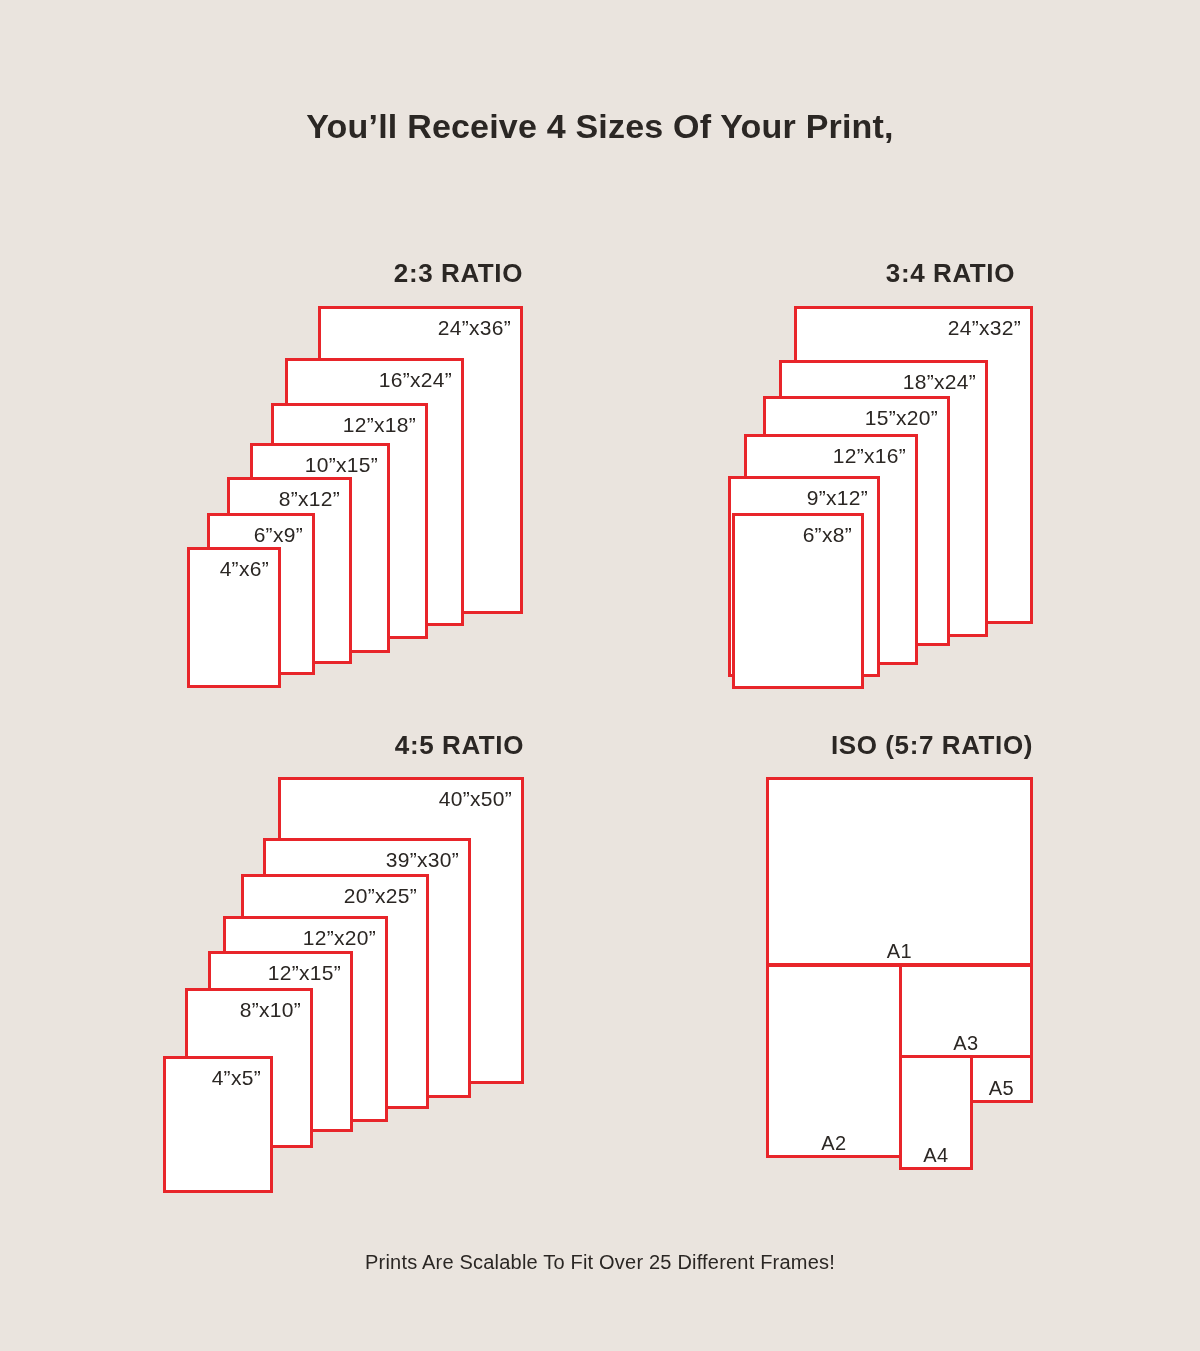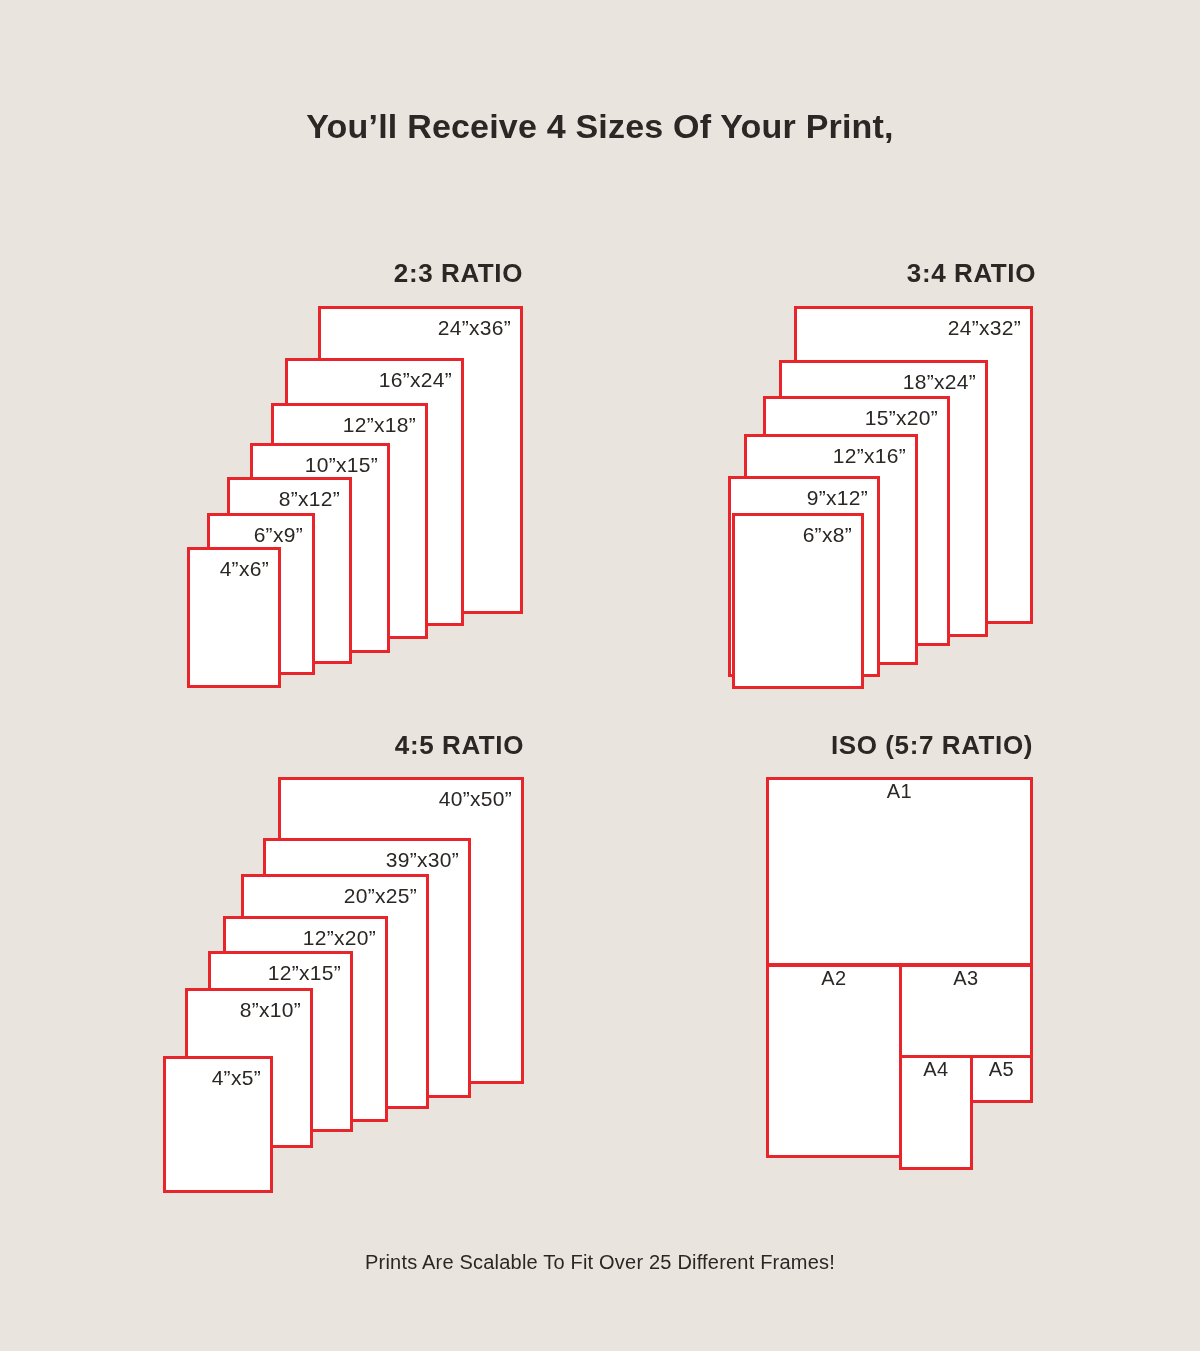--- a/index.html
+++ b/index.html
@@ -43,21 +43,21 @@
   .size-label {
     position: absolute;
     top: 7px;
     right: 9px;
     font-size: 21px;
     letter-spacing: 0.3px;
     white-space: nowrap;
   }
   .rect.iso {
     display: flex;
-    align-items: flex-start;
+    align-items: flex-end;
     justify-content: center;
   }
   .iso-label {
     font-size: 20px;
     letter-spacing: 0.5px;
   }
   .footer {
     position: absolute;
     top: 1251px;
     left: 0;
@@ -94,21 +94,21 @@
           <span class="size-label">8”x12”</span>
         </div>
         <div class="rect" style="left: 207px; top: 513px; width: 108px; height: 162px;">
           <span class="size-label">6”x9”</span>
         </div>
         <div class="rect" style="left: 187px; top: 547px; width: 94px; height: 141px;">
           <span class="size-label">4”x6”</span>
         </div>
       </div>
       <div>
-        <div class="group-title" style="right: 164px; top: 260px;">3:4 RATIO</div>
+        <div class="group-title" style="right: 185px; top: 260px;">3:4 RATIO</div>
         <div class="rect" style="left: 794px; top: 306px; width: 239px; height: 318px;">
           <span class="size-label">24”x32”</span>
         </div>
         <div class="rect" style="left: 779px; top: 360px; width: 209px; height: 277px;">
           <span class="size-label">18”x24”</span>
         </div>
         <div class="rect" style="left: 763px; top: 396px; width: 187px; height: 250px;">
           <span class="size-label">15”x20”</span>
         </div>
         <div class="rect" style="left: 744px; top: 434px; width: 174px; height: 231px;">

